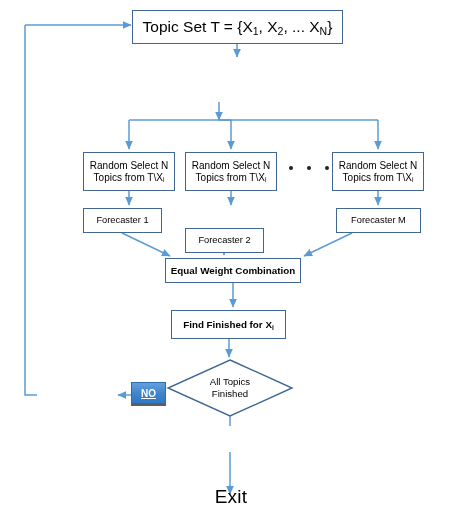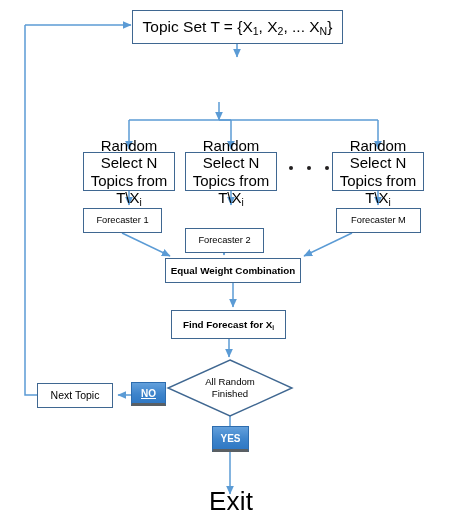--- a/index.html
+++ b/index.html
@@ -12,21 +12,21 @@
             pointer-events:none;overflow:visible;}
 
   .node{position:absolute;box-sizing:border-box;
         border:1.4px solid #3f6791;background:#ffffff;
         display:flex;align-items:center;justify-content:center;
         text-align:center;line-height:1.15;}
 
   .n-topicset{left:132px;top:10px;width:211px;height:34px;font-size:15.5px;}
   .n-topicxi {left:170px;top:60px;width:98px;height:42px;font-size:15.5px;}
 
-  .n-rs{top:152px;width:92px;height:39px;font-size:15px;padding:0 3px;}
+  .n-rs{top:152px;width:92px;height:39px;font-size:10px;padding:0 3px;}
   .n-rs1{left:83px;} .n-rs2{left:185px;} .n-rs3{left:332px;}
 
   .n-fc{top:208px;height:25px;font-size:9.3px;}
   .n-fc1{left:83px;width:79px;}
   .n-fc2{left:185px;width:79px;margin-top:20px;}
   .n-fc3{left:336px;width:85px;}
 
   .n-ewc{left:165px;top:258px;width:136px;height:25px;font-size:9.8px;font-weight:bold;}
   .n-ff {left:171px;top:310px;width:115px;height:29px;font-size:9.8px;font-weight:bold;}
   .n-next{left:37px;top:383px;width:76px;height:25px;font-size:10.5px;}
@@ -42,21 +42,21 @@
          color:#ffffff;font-weight:bold;display:flex;
          align-items:center;justify-content:center;}
   .b-no {left:131px;top:382px;width:35px;height:24px;font-size:10px;text-decoration:underline;}
   .b-yes{left:212px;top:426px;width:37px;height:26px;font-size:10px;}
 
   .dots{position:absolute;left:289px;top:163px;width:40px;height:10px;
         display:flex;align-items:center;justify-content:space-between;}
   .dots i{display:block;width:4px;height:4px;border-radius:50%;background:#231f20;}
 
   .exit{position:absolute;left:186px;top:486px;width:90px;text-align:center;
-        font-size:26px;letter-spacing:.2px;}
+        font-size:19px;letter-spacing:.2px;}
 
   sub{font-size:.68em;vertical-align:baseline;position:relative;top:.28em;}
 </style>
 </head>
 <body>
 
 <div id="canvas">
 
   <svg class="wires" viewBox="0 0 454 517" xmlns="http://www.w3.org/2000/svg">
     <defs>
@@ -120,35 +120,29 @@
     </div>
   <div class="node n-ewc">
       <span>Equal Weight Combination</span>
     </div>
 
   <div class="node n-fc n-fc3">
       <span>Forecaster M</span>
     </div>
 
   <div class="node n-ff">
-    <span><span>Find Forecast for X</span><sub>i</sub></span>
+    <span><span>Find Finished for X</span><sub>i</sub></span>
   </div>
 
   <div class="diamond">
     <div class="dlabel">
-      <span><span>All Random</span><br><span>Finished</span></span>
+      <span><span>All Topics</span><br><span>Finished</span></span>
     </div>
   </div>
 
-  <div class="node n-next">
-      <span>Next Topic</span>
-    </div>
 
   <div class="badge b-no">
       <span>NO</span>
-    </div>
-  <div class="badge b-yes">
-      <span>YES</span>
     </div>
 
   <div class="exit">Exit</div>
 
 </div>
 
 </body></html>

